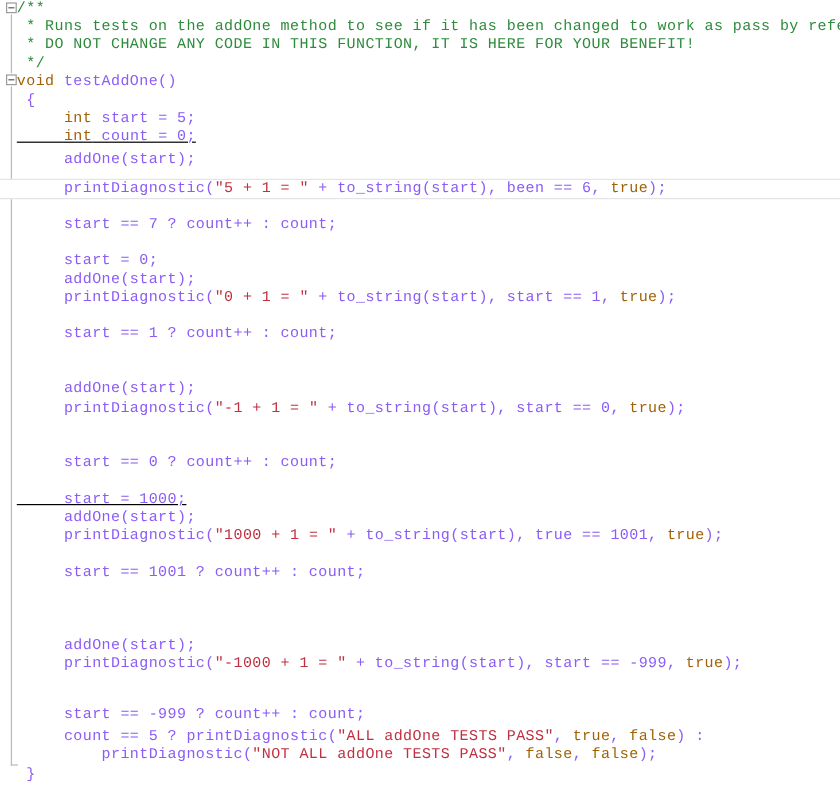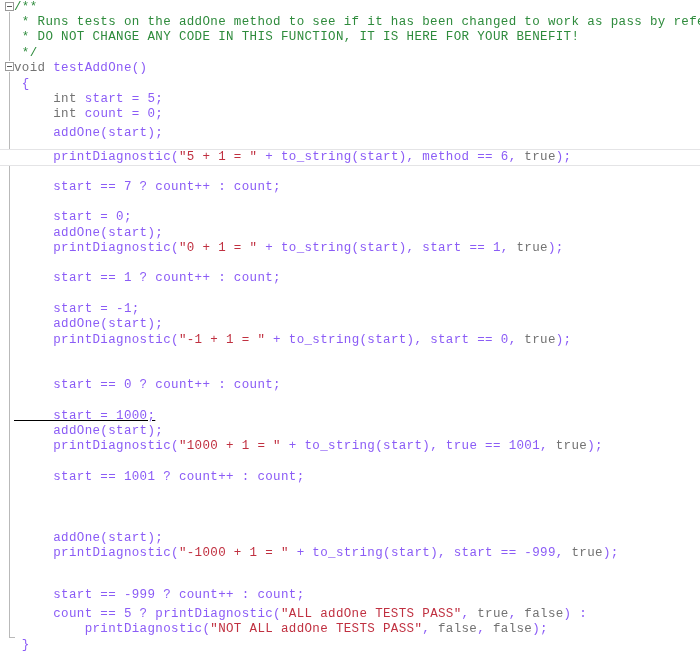--- a/index.html
+++ b/index.html
@@ -91,21 +91,21 @@
     padding-left: 14px;
     background: #ffffff;
     border-top: 1px solid #e4e4e6;
     border-bottom: 1px solid #e4e4e6;
     height: 15.4px;
     box-sizing: content-box;
   }
 
   
   .cm  { color: #2e8b3c; }   
-  .kw  { color: #737373; }   
+  .kw  { color: #a16207; }   
   .st  { color: #c03040; }   
   .pl  { color: #8b5cf6; }   
 </style>
 </head>
 <body>
 
 <div id="editor">
 
   <div class="fold-rail">
     <div class="fold-line l1"></div>
@@ -116,29 +116,28 @@
   </div>
 
   <div class="code-area" id="code-area">
       <div class="line" style="top: 0px;"><span class="cm">/**</span></div>
       <div class="line" style="top: 15px;"><span class="cm"> * Runs tests on the addOne method to see if it has been changed to work as pass by reference</span></div>
       <div class="line" style="top: 30px;"><span class="cm"> * DO NOT CHANGE ANY CODE IN THIS FUNCTION, IT IS HERE FOR YOUR BENEFIT!</span></div>
       <div class="line" style="top: 46px;"><span class="cm"> */</span></div>
       <div class="line" style="top: 61px;"><span class="kw">void</span><span class="pl"> testAddOne()</span></div>
       <div class="line" style="top: 77px;"><span class="pl"> {</span></div>
       <div class="line" style="top: 92px;"><span class="pl">     </span><span class="kw">int</span><span class="pl"> start = 5;</span></div>
-      <div class="line" style="top: 107px;"><span class="pl">     </span><span class="kw">int</span><span class="pl"> count = 0;</span></div>
+      <div class="line" style="top: 107px; text-decoration: underline;"><span class="pl">     </span><span class="kw">int</span><span class="pl"> count = 0;</span></div>
       <div class="line" style="top: 126px;"><span class="pl">     addOne(start);</span></div>
-      <div class="line current" style="top: 149px;"><span class="pl">     printDiagnostic(</span><span class="st">"5 + 1 = "</span><span class="pl"> + to_string(start), method == 6, </span><span class="kw">true</span><span class="pl">);</span></div>
+      <div class="line current" style="top: 149px;"><span class="pl">     printDiagnostic(</span><span class="st">"5 + 1 = "</span><span class="pl"> + to_string(start), been == 6, </span><span class="kw">true</span><span class="pl">);</span></div>
       <div class="line" style="top: 180px;"><span class="pl">     start == 7 ? count++ : count;</span></div>
       <div class="line" style="top: 210px;"><span class="pl">     start = 0;</span></div>
       <div class="line" style="top: 226px;"><span class="pl">     addOne(start);</span></div>
       <div class="line" style="top: 241px;"><span class="pl">     printDiagnostic(</span><span class="st">"0 + 1 = "</span><span class="pl"> + to_string(start), start == 1, </span><span class="kw">true</span><span class="pl">);</span></div>
       <div class="line" style="top: 271px;"><span class="pl">     start == 1 ? count++ : count;</span></div>
-      <div class="line" style="top: 302px;"><span class="pl">     start = -1;</span></div>
       <div class="line" style="top: 317px;"><span class="pl">     addOne(start);</span></div>
       <div class="line" style="top: 333px;"><span class="pl">     printDiagnostic(</span><span class="st">"-1 + 1 = "</span><span class="pl"> + to_string(start), start == 0, </span><span class="kw">true</span><span class="pl">);</span></div>
       <div class="line" style="top: 378px;"><span class="pl">     start == 0 ? count++ : count;</span></div>
       <div class="line" style="top: 409px; text-decoration: underline;"><span class="pl">     start = 1000;</span></div>
       <div class="line" style="top: 424px;"><span class="pl">     addOne(start);</span></div>
       <div class="line" style="top: 439px;"><span class="pl">     printDiagnostic(</span><span class="st">"1000 + 1 = "</span><span class="pl"> + to_string(start), true == 1001, </span><span class="kw">true</span><span class="pl">);</span></div>
       <div class="line" style="top: 470px;"><span class="pl">     start == 1001 ? count++ : count;</span></div>
       <div class="line" style="top: 531px;"><span class="pl">     addOne(start);</span></div>
       <div class="line" style="top: 546px;"><span class="pl">     printDiagnostic(</span><span class="st">"-1000 + 1 = "</span><span class="pl"> + to_string(start), start == -999, </span><span class="kw">true</span><span class="pl">);</span></div>
       <div class="line" style="top: 576px; margin-top: 12px;"><span class="pl">     start == -999 ? count++ : count;</span></div>

